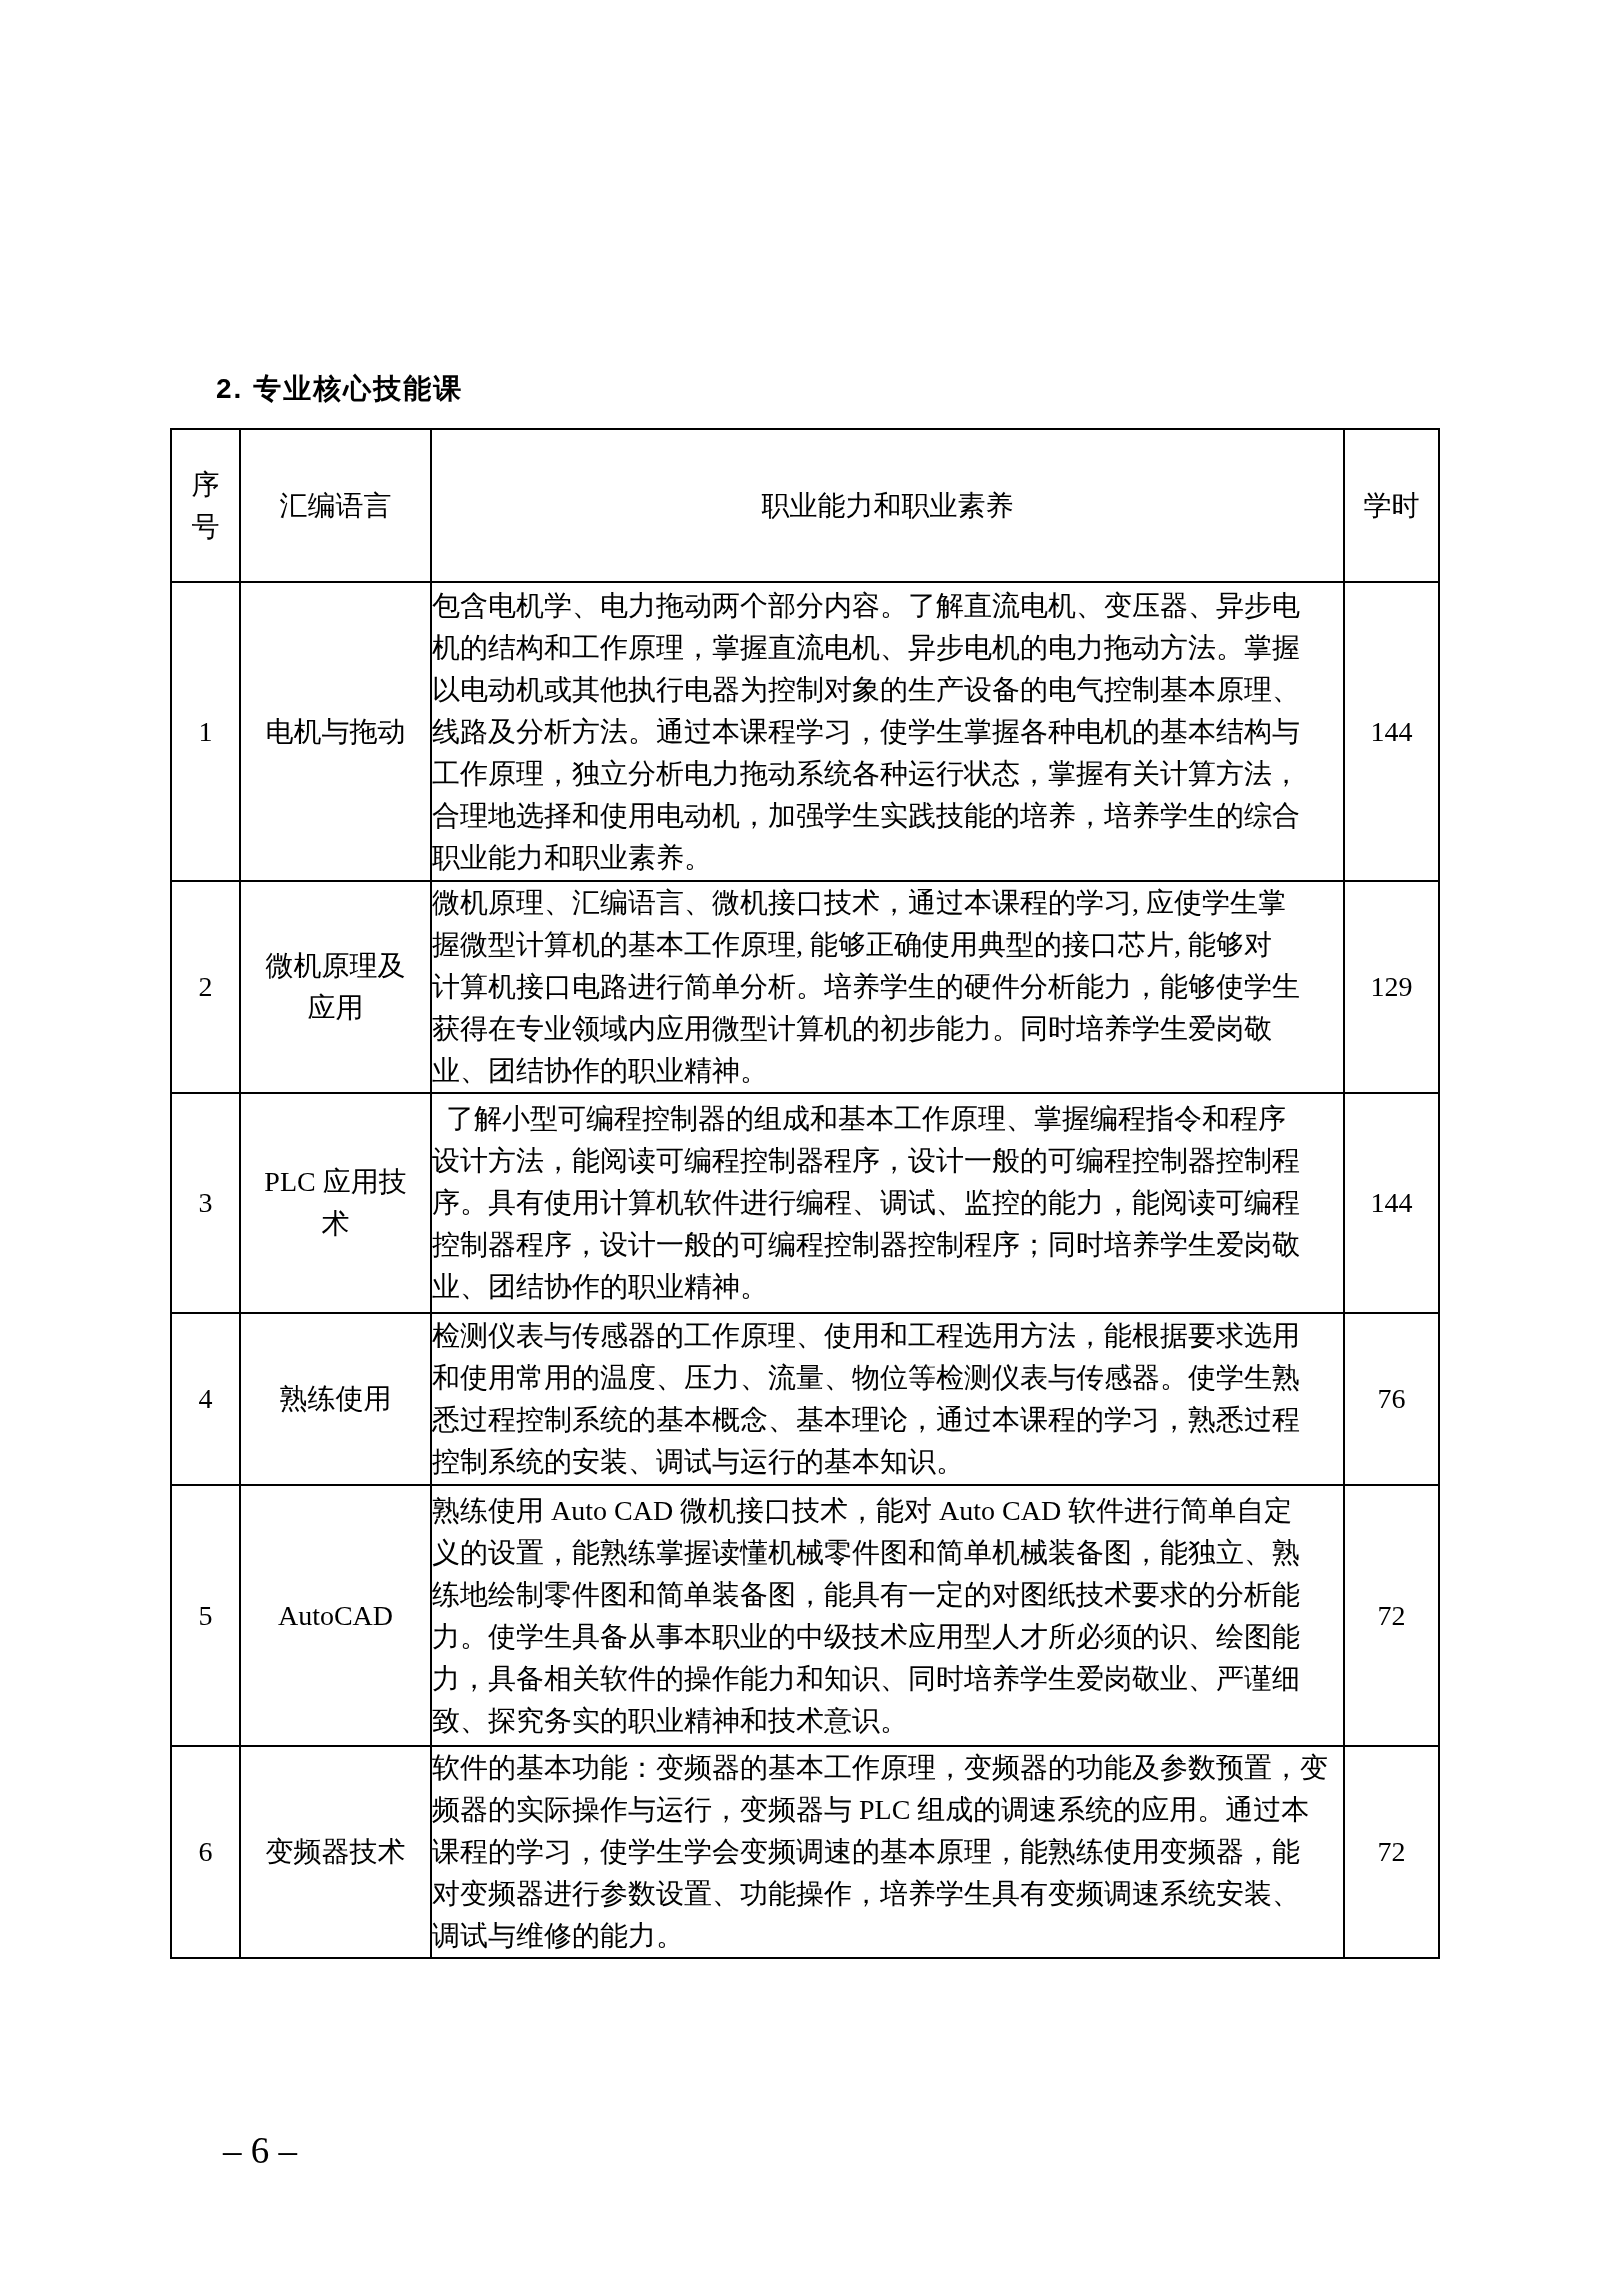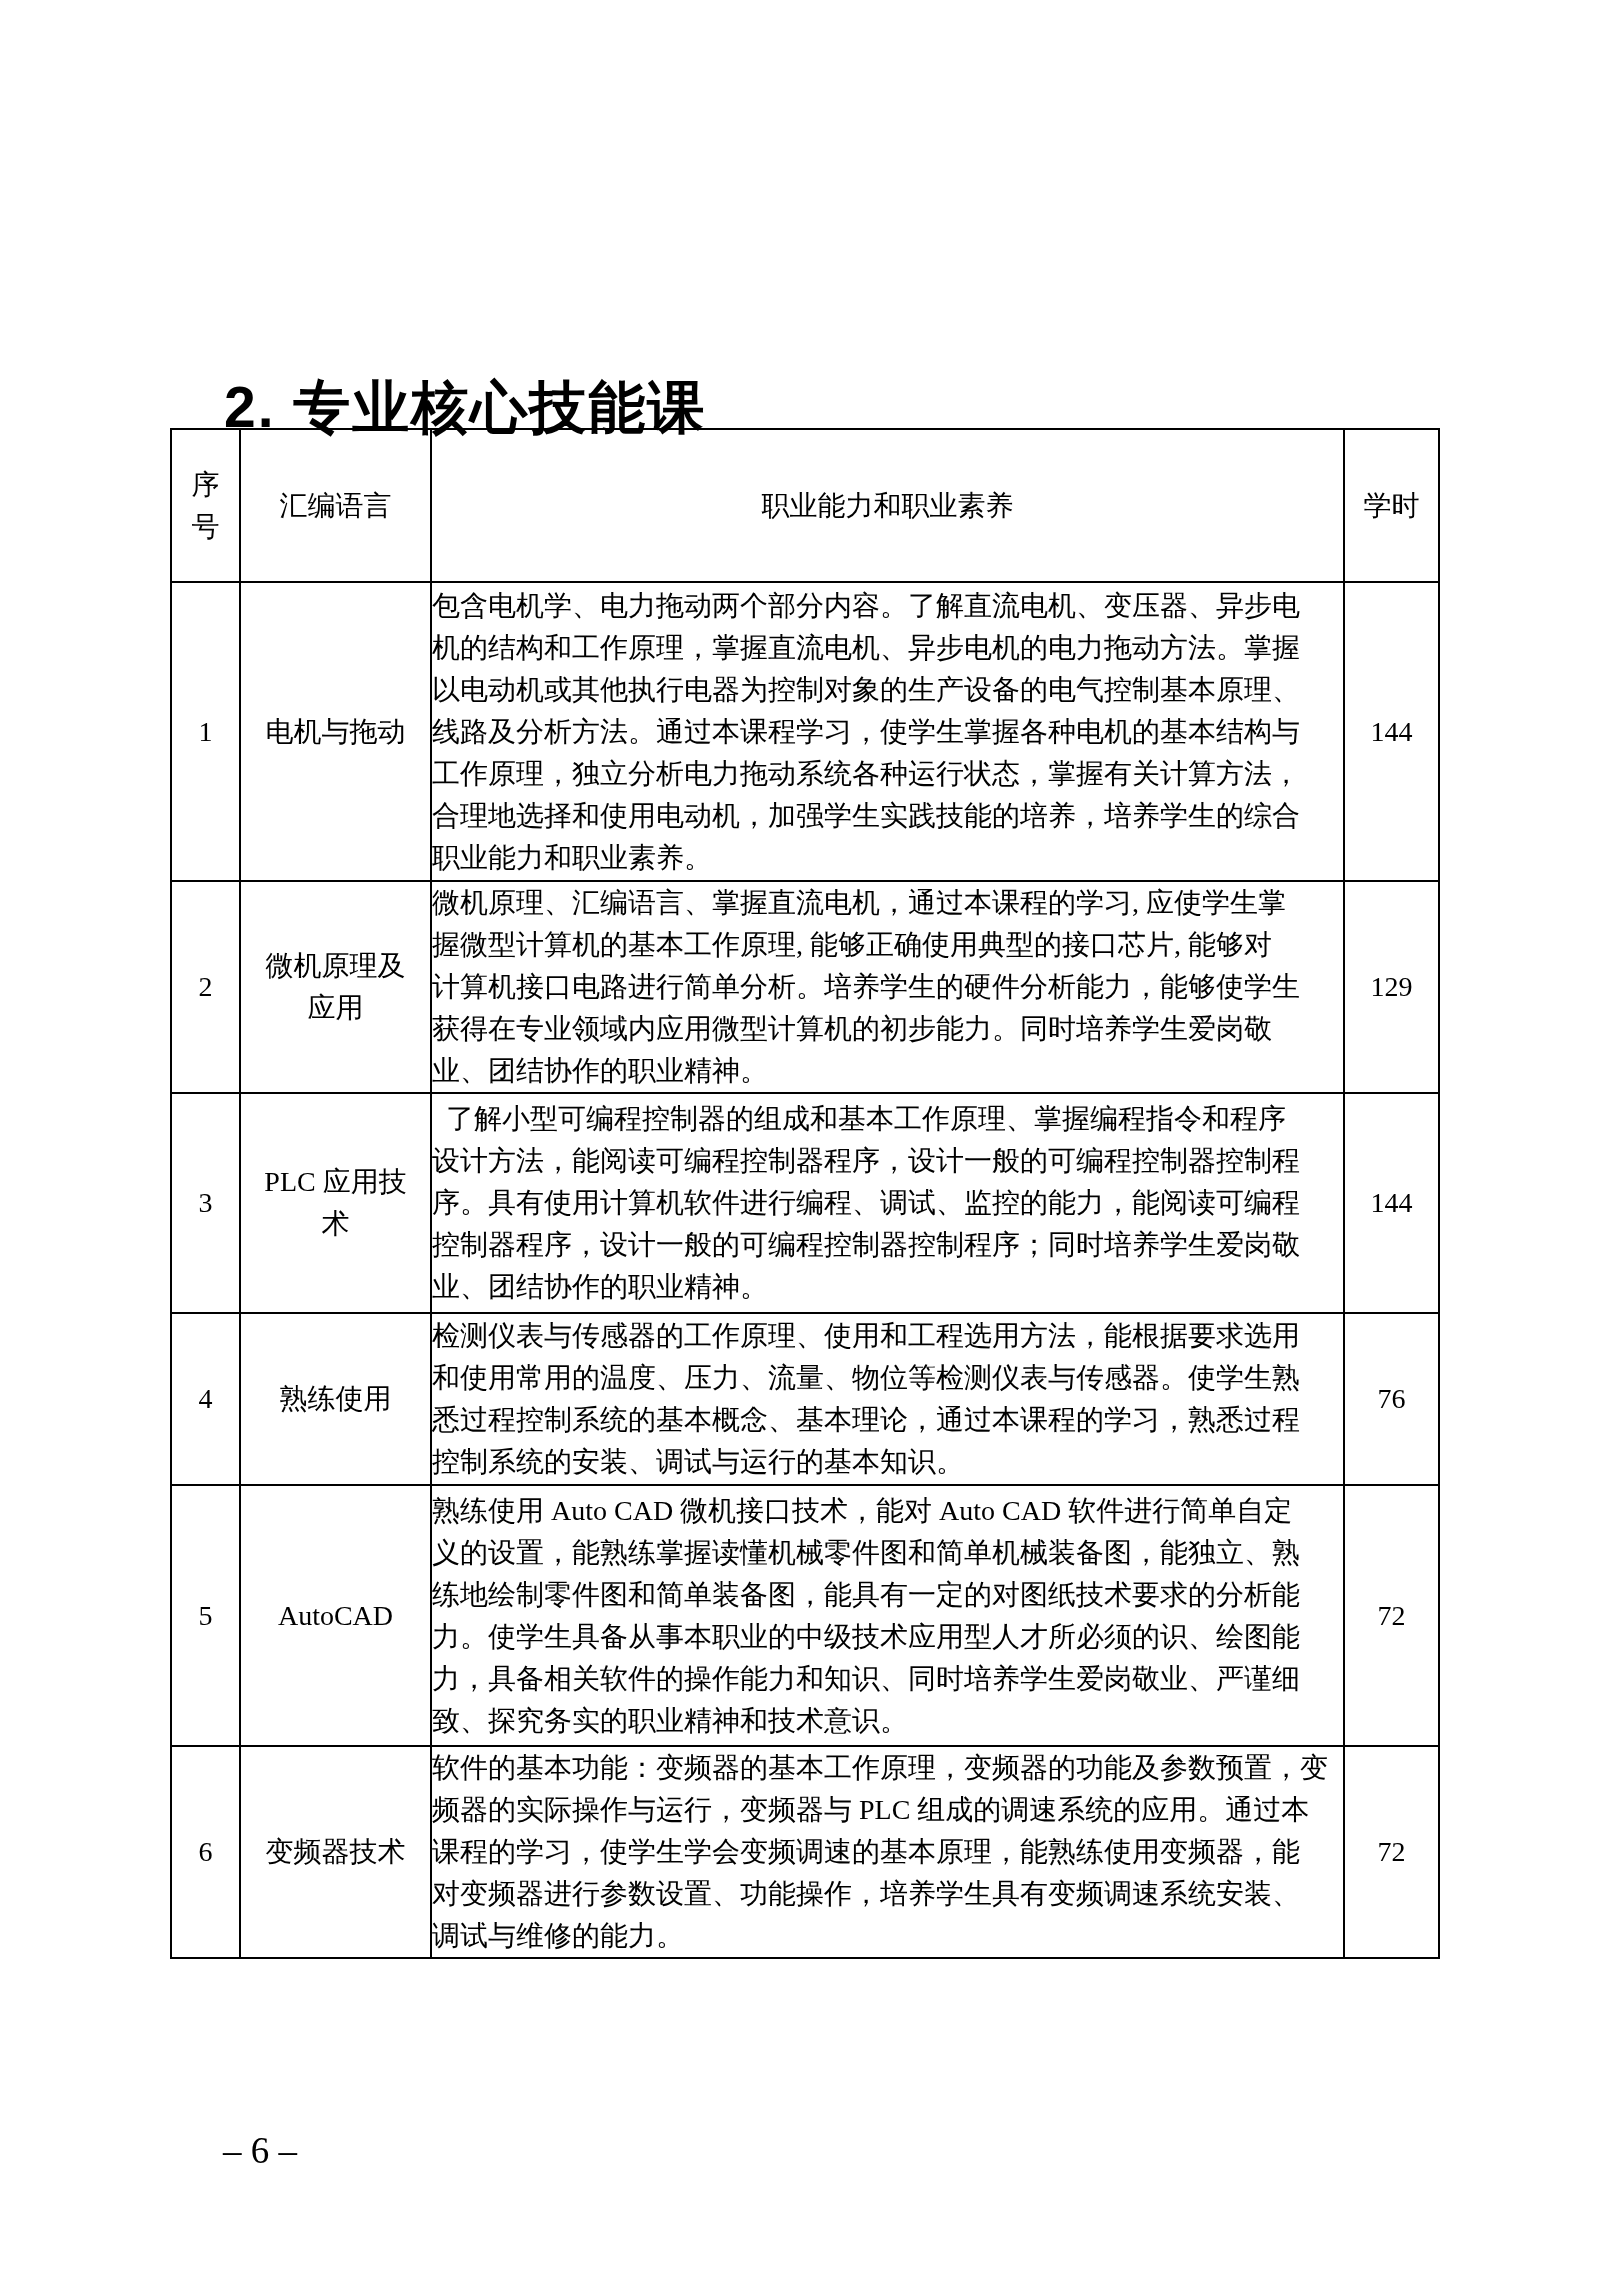--- a/index.html
+++ b/index.html
@@ -6,26 +6,25 @@
   body{
     width:1621px;height:2293px;
     background:#ffffff;
     position:relative;
     font-family:"Liberation Serif","DejaVu Serif",serif;
     color:#000;
   }
   .title{
     position:absolute;
     left:216px;top:370px;
-    font-size:57px;
+    font-size:28px;
     font-weight:bold;
     letter-spacing:2px;
     font-family:"Liberation Sans","DejaVu Sans",sans-serif;
     white-space:nowrap;
-    margin-left:8px;
   }
   table.courses{
     position:absolute;
     left:170px;top:428px;
     width:1268px;
     border-collapse:collapse;
     table-layout:fixed;
     border:2.9px solid #000;
   }
   table.courses td, table.courses th{
@@ -89,21 +88,21 @@
 线路及分析方法。通过本课程学习，使学生掌握各种电机的基本结构与
 工作原理，独立分析电力拖动系统各种运行状态，掌握有关计算方法，
 合理地选择和使用电动机，加强学生实践技能的培养，培养学生的综合
 职业能力和职业素养。</td>
       <td class="cell-num">144</td>
     </tr>
     <tr style="height:211px">
       <td class="cell-num">2</td>
       <td class="cell-center">微机原理及
 应用</td>
-      <td class="cell-content">微机原理、汇编语言、掌握直流电机，通过本课程的学习, 应使学生掌
+      <td class="cell-content">微机原理、汇编语言、微机接口技术，通过本课程的学习, 应使学生掌
 握微型计算机的基本工作原理, 能够正确使用典型的接口芯片, 能够对
 计算机接口电路进行简单分析。培养学生的硬件分析能力，能够使学生
 获得在专业领域内应用微型计算机的初步能力。同时培养学生爱岗敬
 业、团结协作的职业精神。</td>
       <td class="cell-num">129</td>
     </tr>
     <tr style="height:220px">
       <td class="cell-num">3</td>
       <td class="cell-center">PLC 应用技
 术</td>

